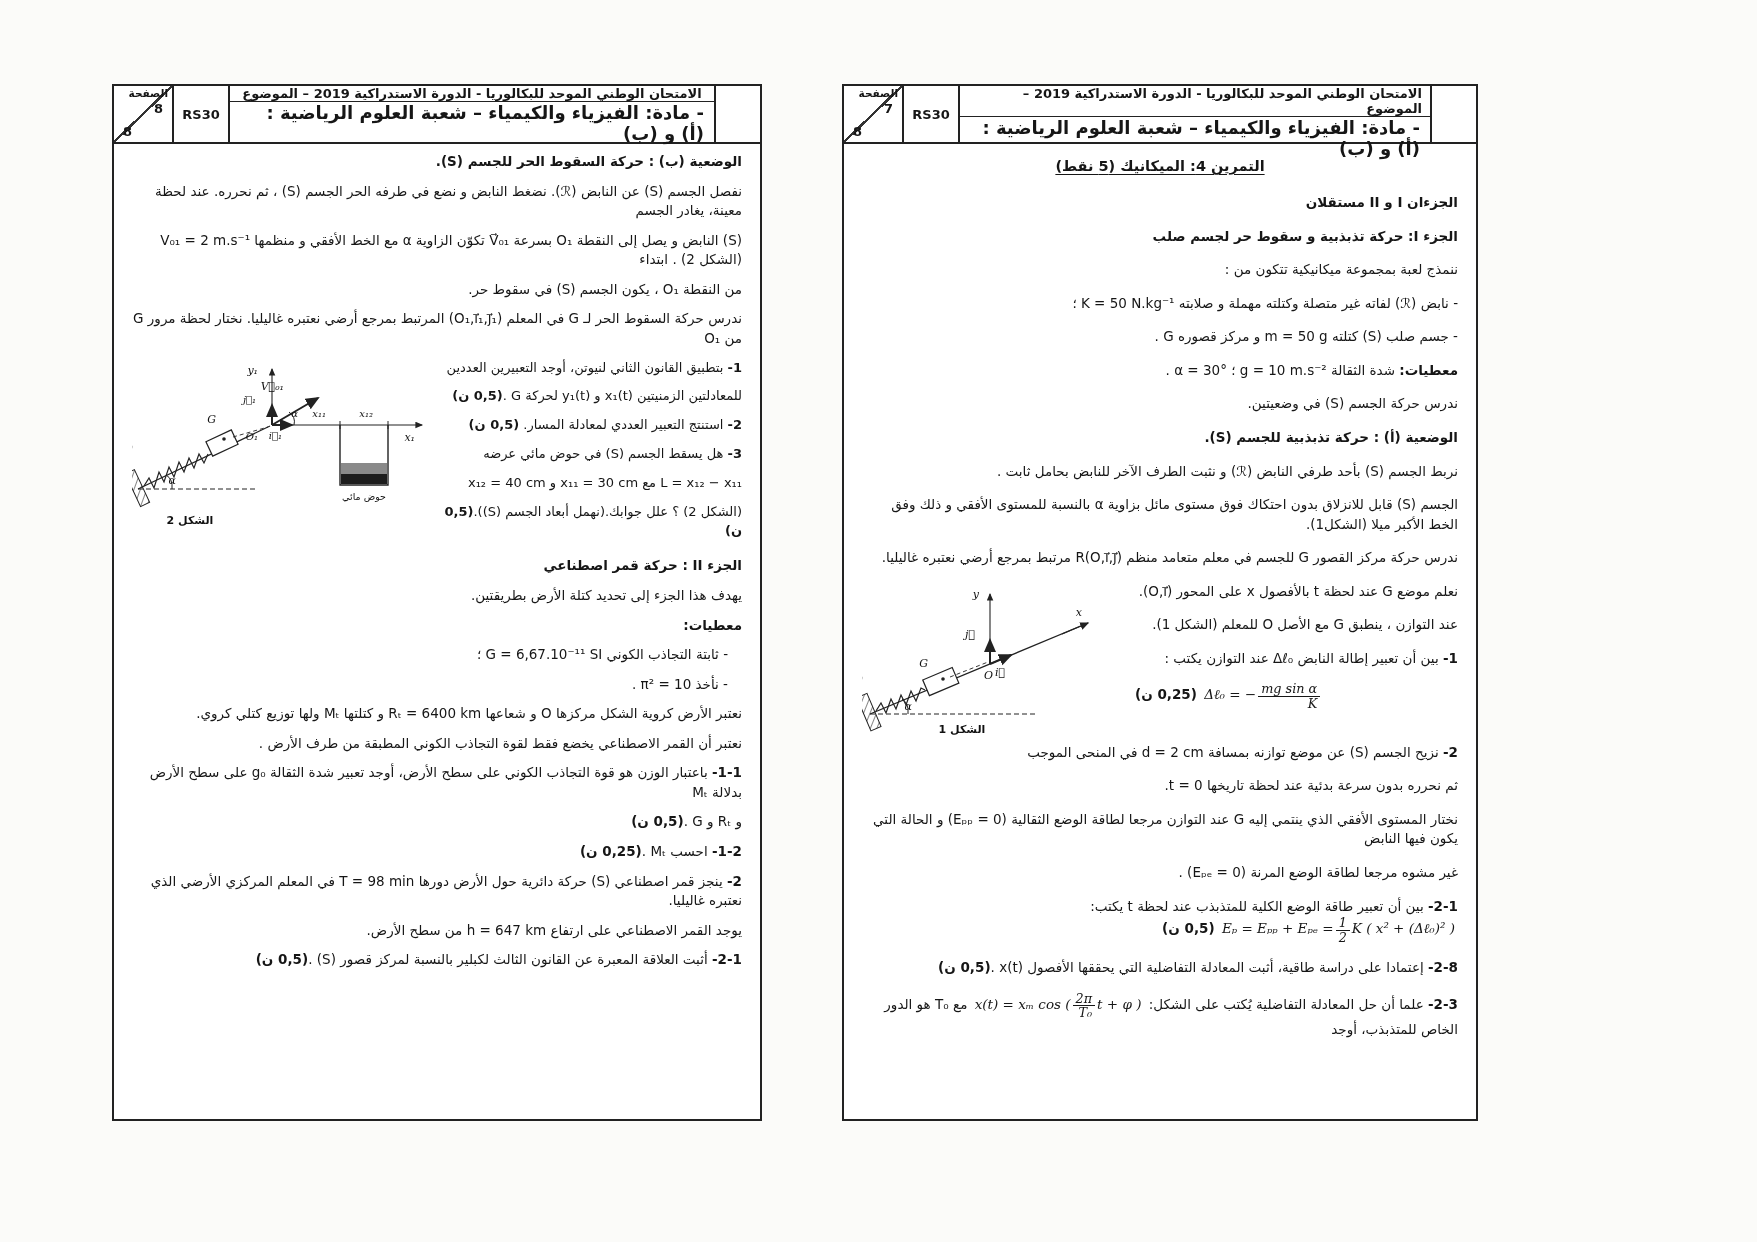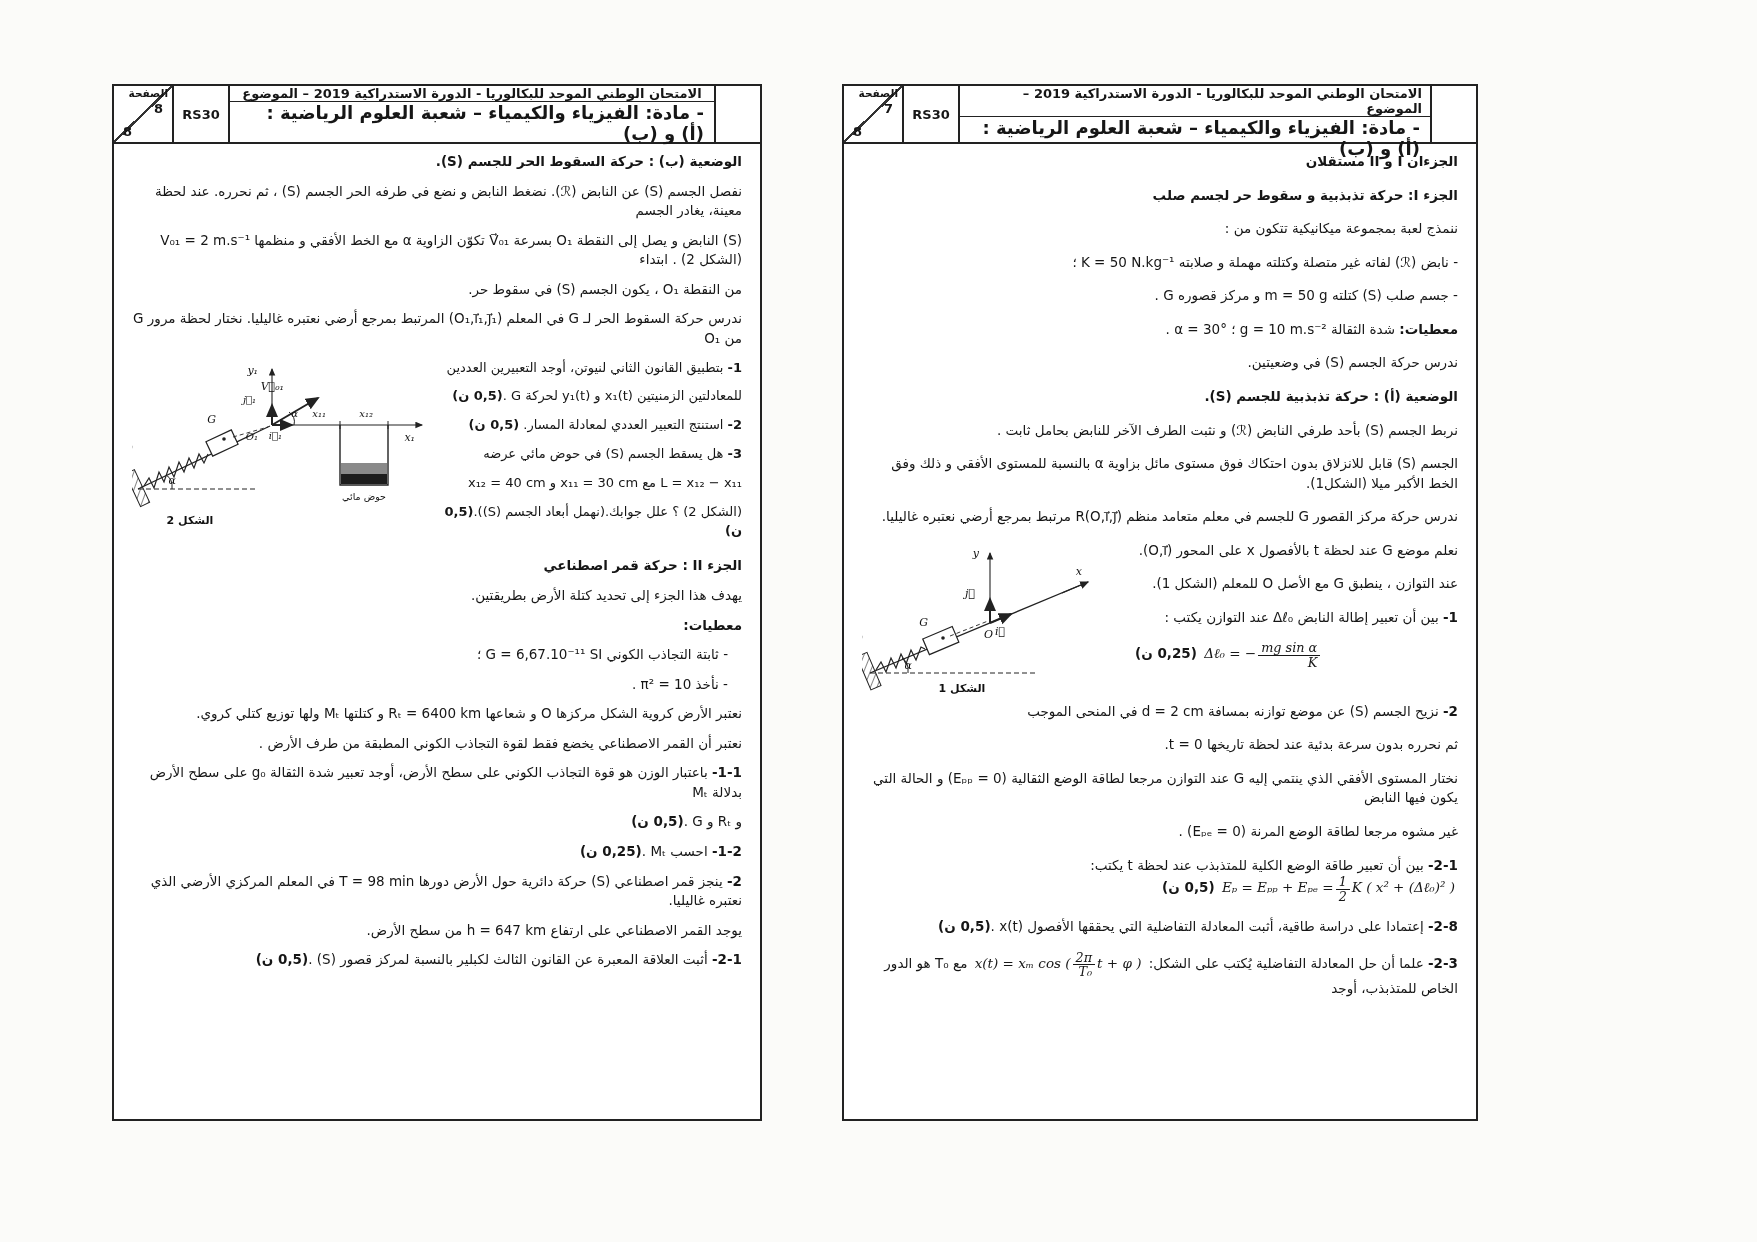--- a/index.html
+++ b/index.html
@@ -62,20 +62,21 @@
       </div>
       <div class="hdr-code">RS30</div>
       <div class="hdr-title">
         <div class="t1">الامتحان الوطني الموحد للبكالوريا - الدورة الاستدراكية 2019 – الموضوع</div>
         <div class="t2">- مادة: الفيزياء والكيمياء – شعبة العلوم الرياضية : (أ) و (ب)</div>
       </div>
       <div class="hdr-end"></div>
     </div>
 
     <div class="body">
+      <div class="ex-title"><span>التمرين 4: الميكانيك (5 نقط)</span></div>
       <p class="b">الجزءان I و II مستقلان</p>
       <p class="b">الجزء I: حركة تذبذبية و سقوط حر لجسم صلب</p>
       <p>ننمذج لعبة بمجموعة ميكانيكية تتكون من :</p>
       <p>- نابض (ℛ) لفاته غير متصلة وكتلته مهملة و صلابته K = 50 N.kg⁻¹ ؛</p>
       <p>- جسم صلب (S) كتلته m = 50 g و مركز قصوره G .</p>
       <p><span class="b">معطيات:</span> <span>شدة الثقالة g = 10 m.s⁻² ؛ α = 30° .</span></p>
       <p>ندرس حركة الجسم (S) في وضعيتين.</p>
       <p class="b">الوضعية (أ) : حركة تذبذبية للجسم (S).</p>
       <p>نربط الجسم (S) بأحد طرفي النابض (ℛ) و نثبت الطرف الآخر للنابض بحامل ثابت .</p>
       <p>الجسم (S) قابل للانزلاق بدون احتكاك فوق مستوى مائل بزاوية α بالنسبة للمستوى الأفقي و ذلك وفق الخط الأكبر ميلا (الشكل1).</p>

